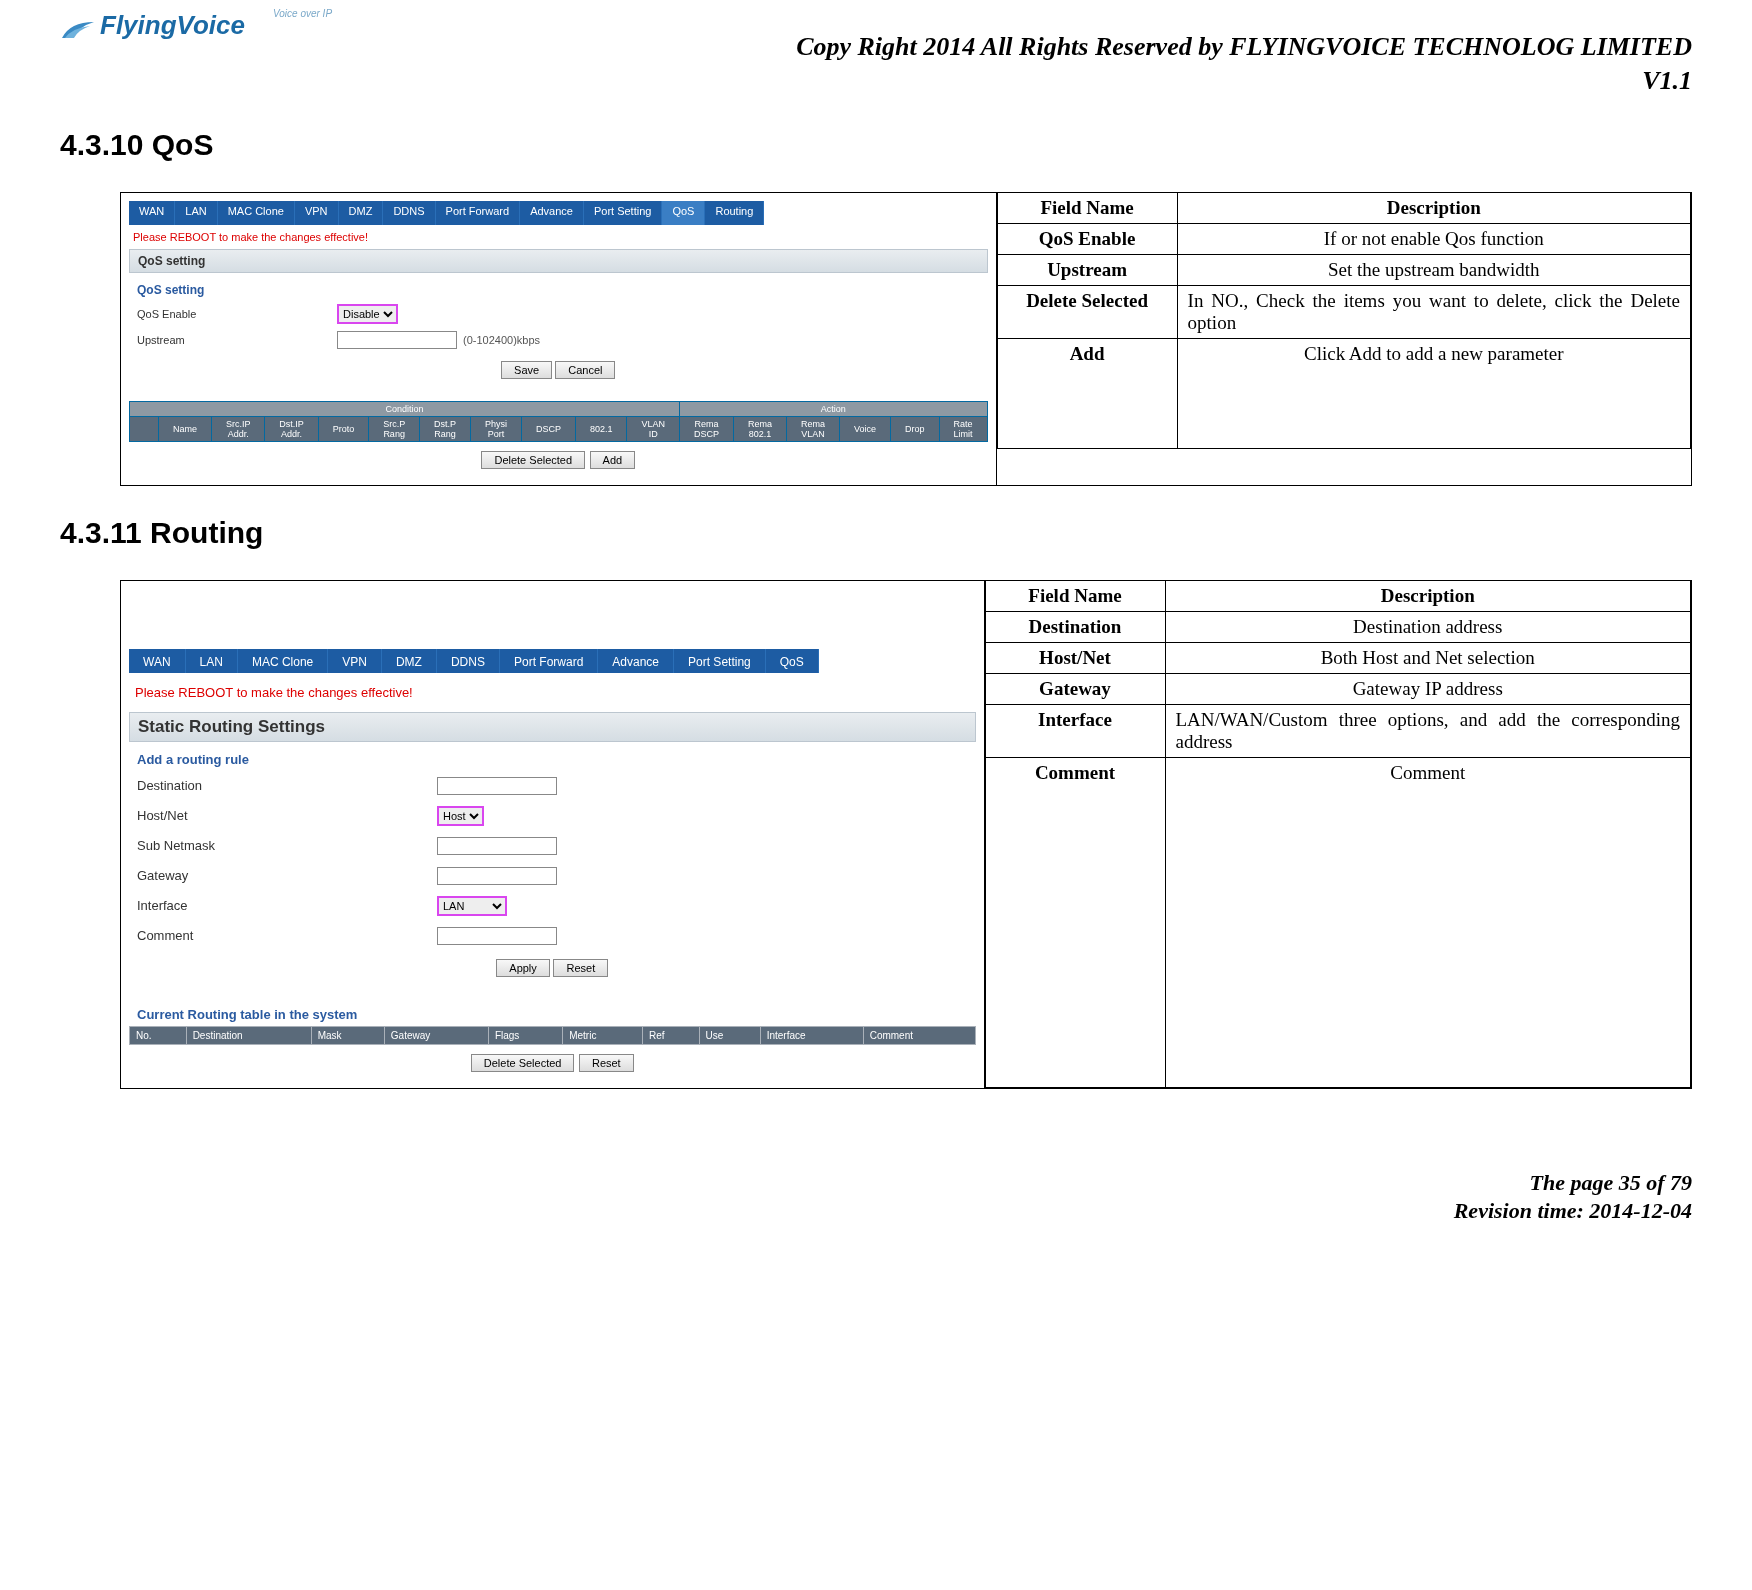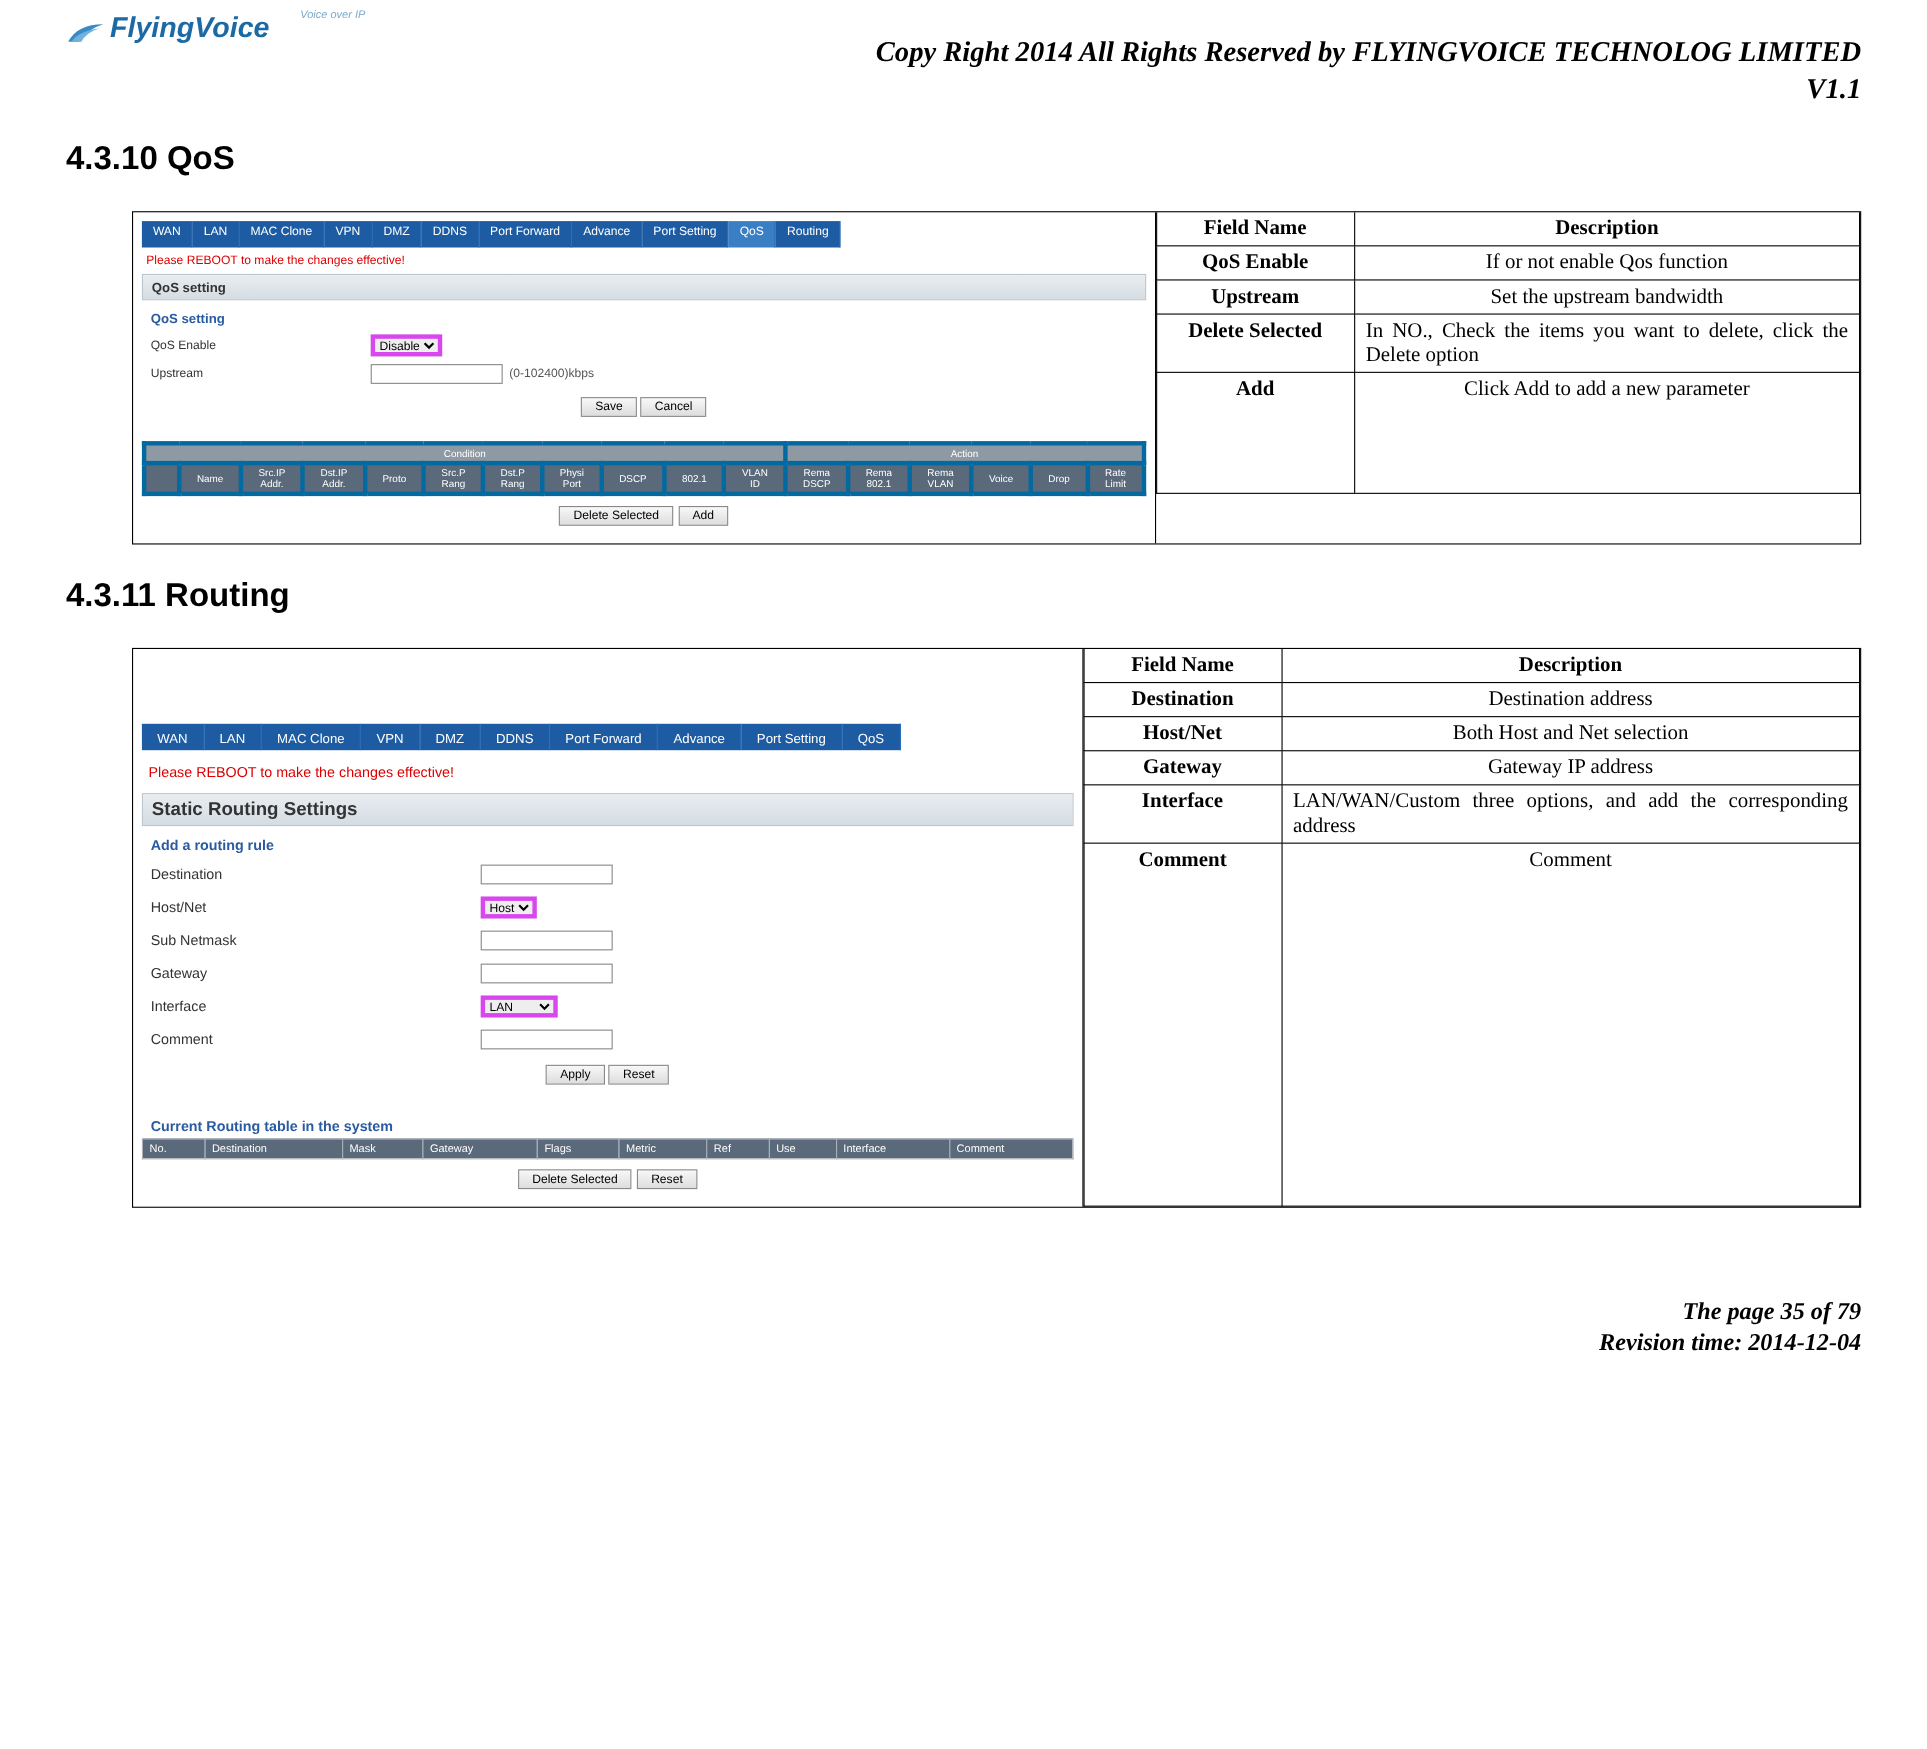--- a/index.html
+++ b/index.html
@@ -166,40 +166,40 @@
   .form-row input[type=text] {
     width: 120px;
     height: 18px;
     border: 1px solid #888;
     font-size: 11px;
     background:#fff;
   }
   .form-row select {
     height: 20px;
     font-size: 11px;
-    border: 4px solid #d946ef;
+    border: 2px solid #d946ef;
     background:#eee;
   }
   .btn-row { text-align: center; padding: 8px 0; }
   .btn {
     font-size: 11px;
     padding: 2px 12px;
     background: linear-gradient(#f8f8f8,#ddd);
     border: 1px solid #888;
     color:#000;
   }
   .mini-table {
     width: 100%;
     border-collapse: collapse;
     font-size: 9px;
     color:#fff;
   }
   .mini-table th {
     background: #5a6a7a;
-    border: 4px solid #0369a1;
+    border: 1px solid #0369a1;
     padding: 2px 14px;
     font-weight: normal;
   }
   .mini-table .grouph {
     background:#8e99a3;
     text-align:center;
   }
   .rt-table {
     width: 100%;
     border-collapse: collapse;

